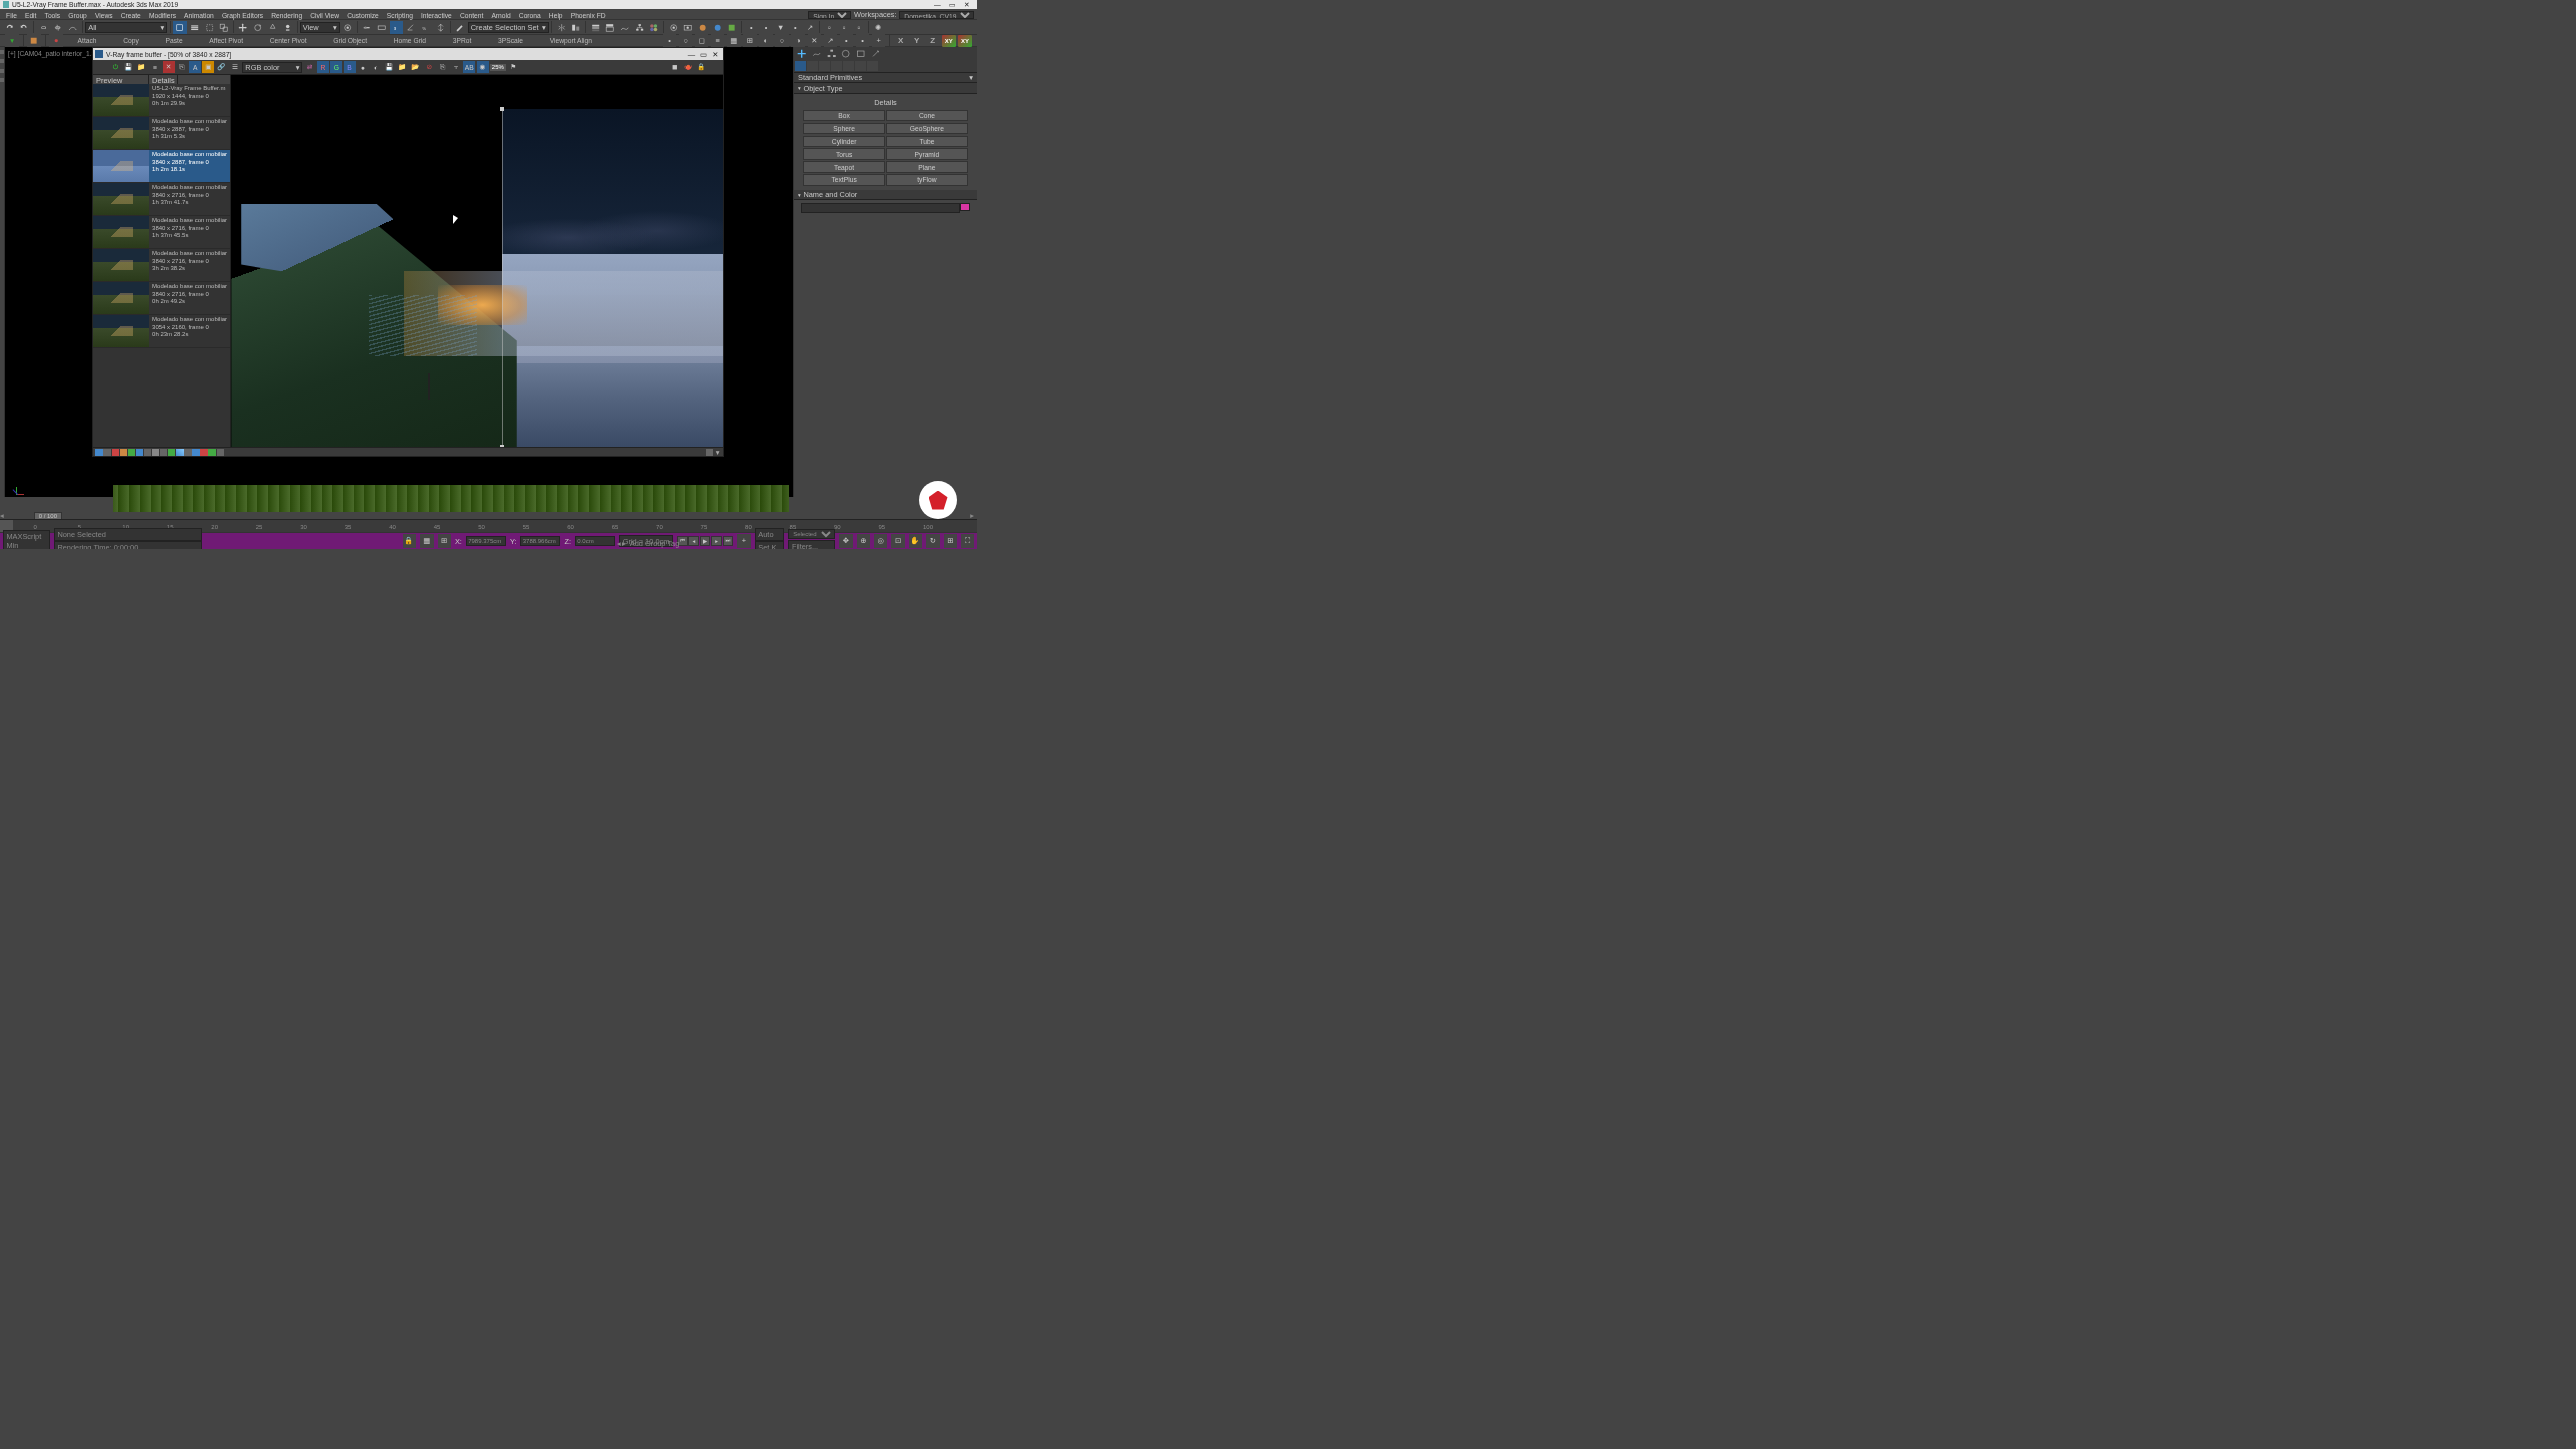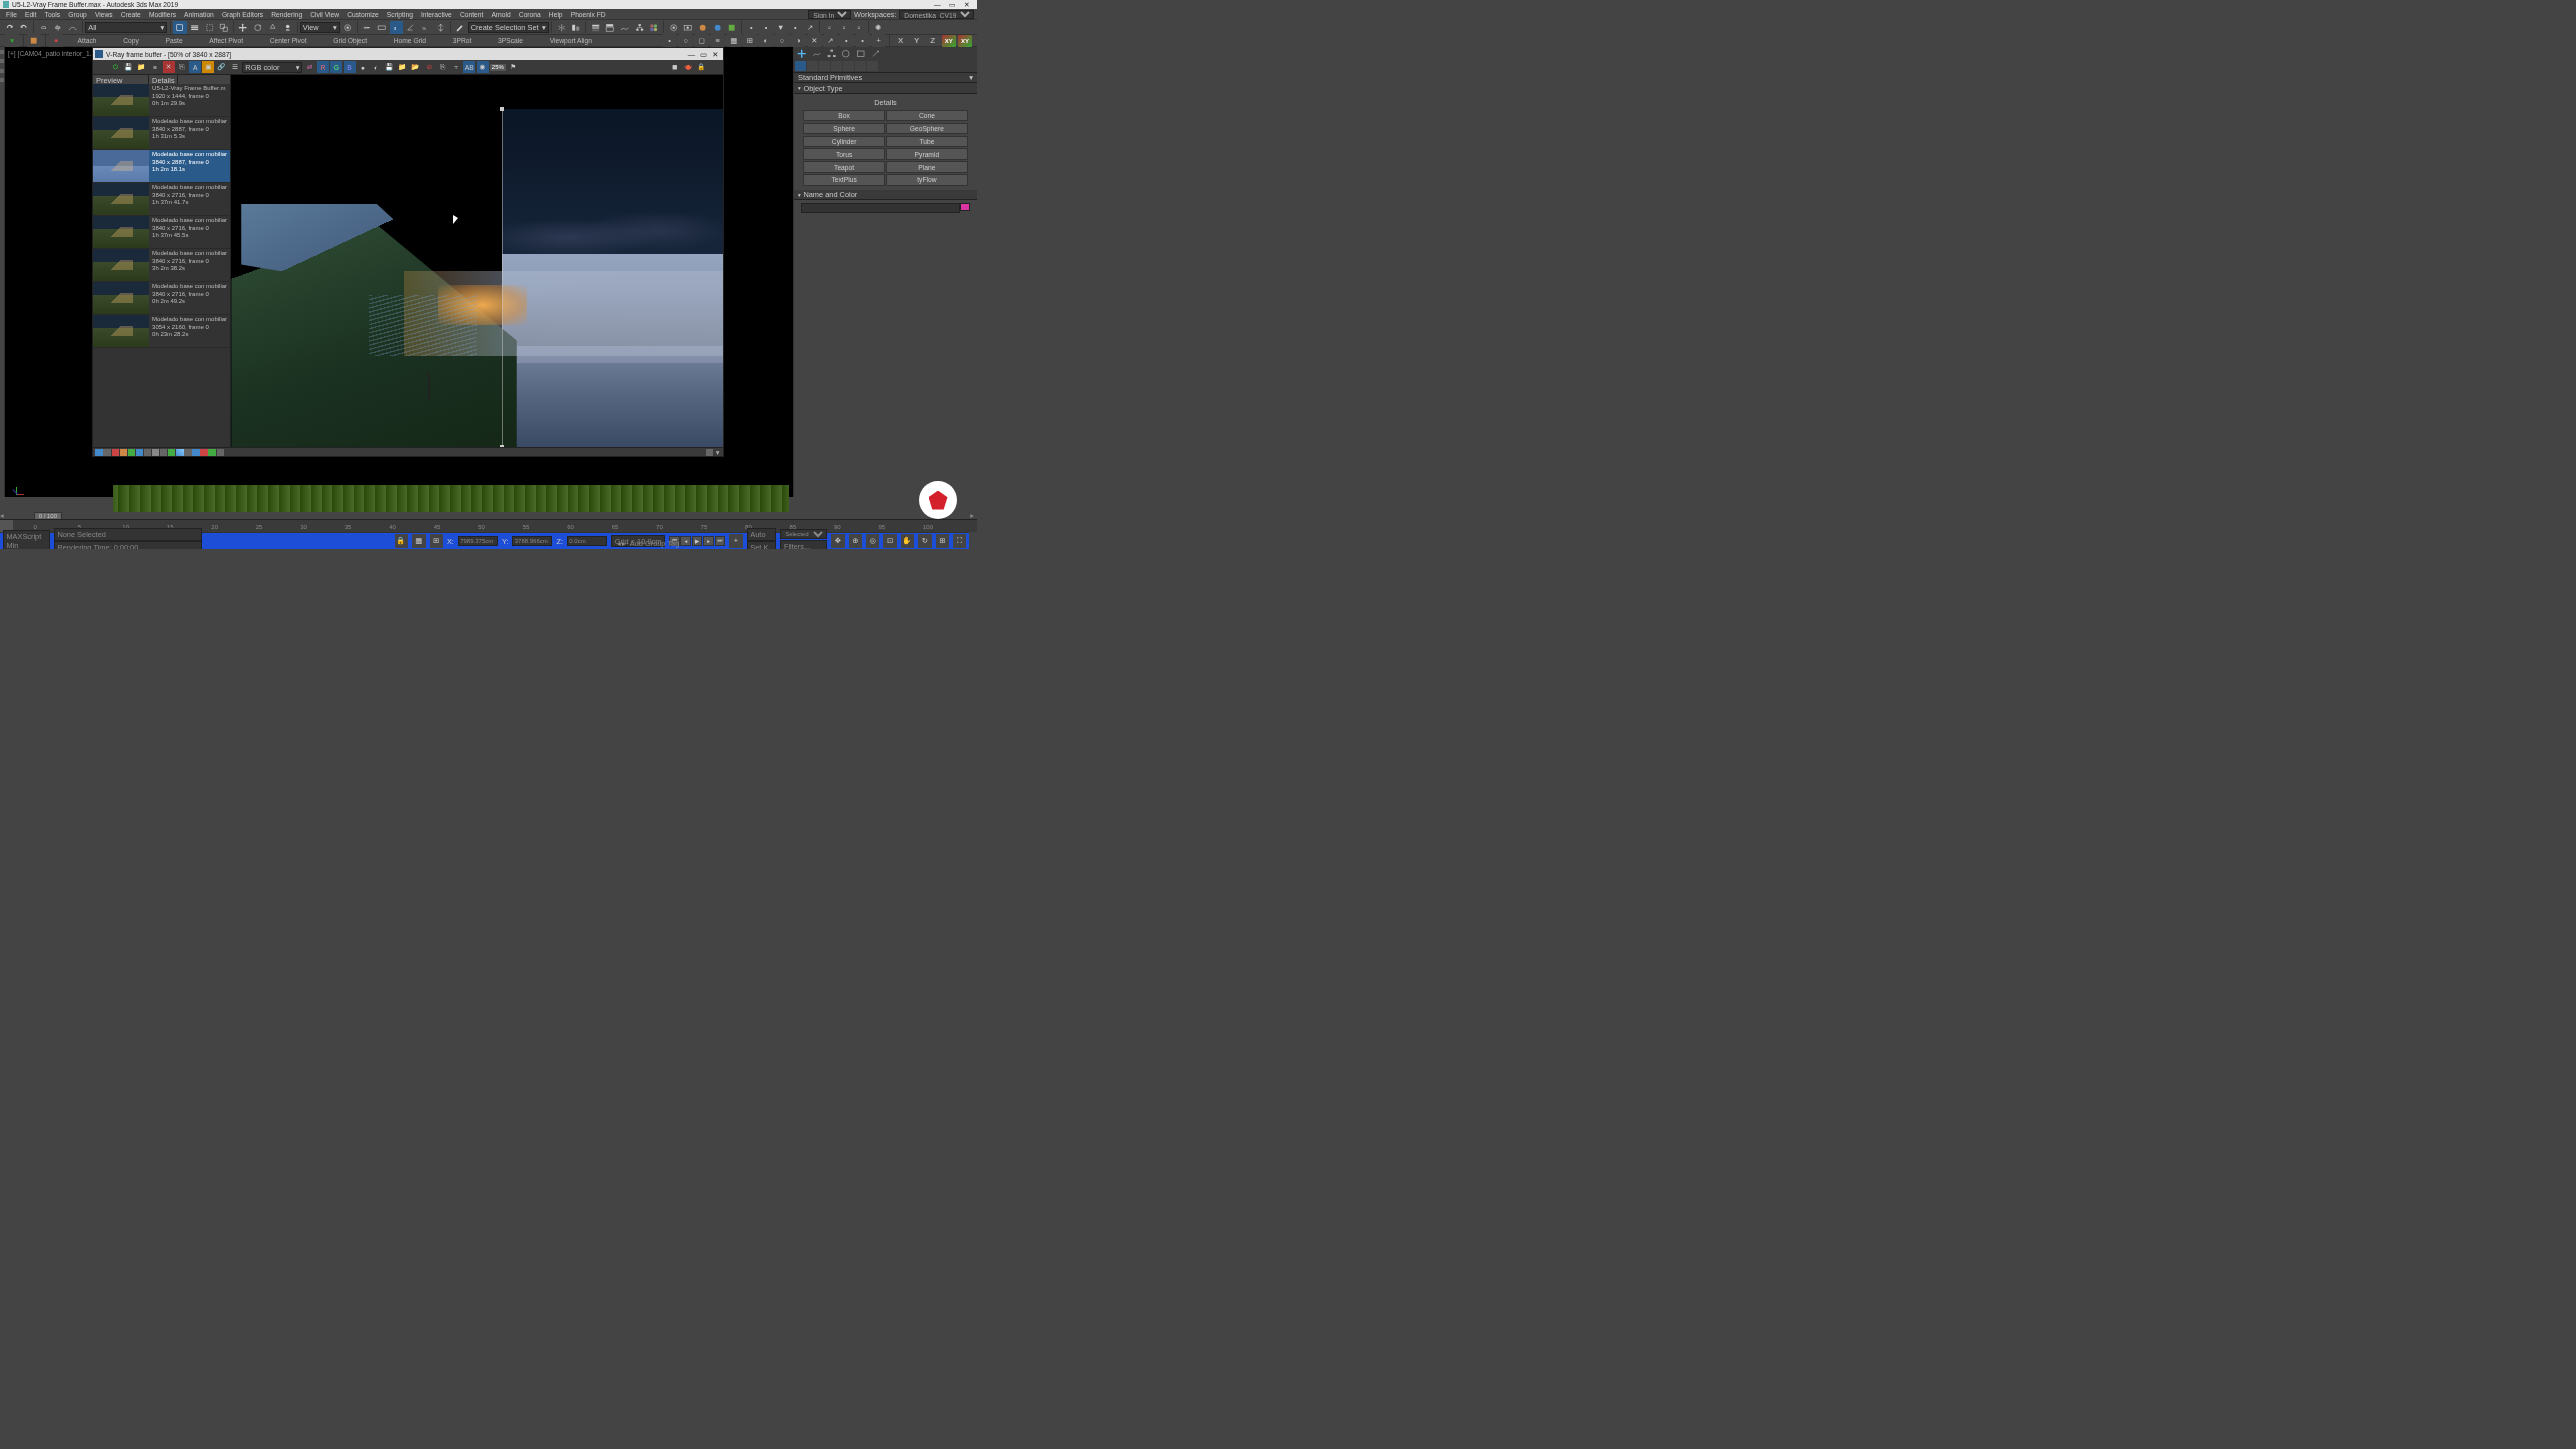--- a/index.html
+++ b/index.html
@@ -1,21 +1,21 @@
 <!DOCTYPE html>
 <html><head>
 <meta charset="utf-8">
 <style>
 *{margin:0;padding:0;box-sizing:border-box;font-family:"Segoe UI",Tahoma,sans-serif;font-size:7.4px;color:#c8c8c8;user-select:none}
 body{background:#444;width:977px;height:549px;overflow:hidden;position:relative}
 .titlebar{height:9.4px;background:#e8e8e8;display:flex;align-items:center;padding:0 2.7px}
 .titlebar .ticon{width:6.7px;height:6.7px;background:#5aa;margin-right:2.7px}
 .titlebar .t{color:#222;font-size:6.7px;flex:1}
 .titlebar .wbtn{width:14.8px;height:8px;display:flex;align-items:center;justify-content:center;color:#222;font-size:6.7px}
-.menubar{height:10px;background:#444;display:flex;align-items:center;padding:0 2.7px;gap:1.3px}
+.menubar{height:10px;background:#444;display:flex;align-items:flex-end;padding:0 2.7px;gap:1.3px}
 .menubar .mi{padding:0 3.4px;color:#ccc;font-size:6.7px;cursor:pointer}
 .menubar .ws{margin-left:auto;display:flex;align-items:center;gap:2.7px}
 .menubar select{background:#333;border:0.7px solid #222;color:#aaa;font-size:6.7px;height:8.7px}
 .toolbar{height:16px;background:#444;border-top:0.7px solid #333;border-bottom:0.7px solid #333;display:flex;align-items:center;padding:0 2.7px;gap:1.3px}
 .tb{width:13.4px;height:13.4px;display:flex;align-items:center;justify-content:center;background:#444;border:0.7px solid transparent}
 .tb.on{background:#2a5a8a}
 .tb svg{width:9.4px;height:9.4px}
 .sep{width:0.7px;height:12px;background:#333;margin:0 1.3px}
 .seldrop{background:#333;border:0.7px solid #222;color:#888;font-size:6.7px;height:10.7px;width:82px;padding:0 2px;display:flex;align-items:center}
 .toolbar2{height:12px;background:#444;border-bottom:0.7px solid #333;display:flex;align-items:center;padding:0 5.4px;gap:2.7px}
@@ -82,21 +82,21 @@
 .autogrid{text-align:center;color:#888;font-size:6.7px;padding:1.3px}
 .objgrid{display:grid;grid-template-columns:1fr 1fr;gap:1.3px;padding:1.3px 6.7px}
 .objbtn{background:#555;border:0.7px solid #333;color:#ccc;font-size:6.7px;text-align:center;padding:1.3px;cursor:pointer}
 .colorsw{width:10.7px;height:8px;background:#d936a3;border:0.7px solid #222;margin-left:auto}
 .greenstrip{position:absolute;bottom:37px;left:113px;width:676px;height:27px;background:repeating-linear-gradient(90deg,#3a5a1a 0,#4a6a2a 5.4px,#2a4a0a 5.4px,#3a5a1a 10.7px),linear-gradient(180deg,#4a6a2a,#2a4a0a)}
 .timeslider{position:absolute;bottom:30px;left:0;right:0;height:6.7px;background:#444;display:flex;align-items:center}
 .timeslider .handle{background:#666;border:0.7px solid #333;padding:0 4px;font-size:6px;margin-left:27px}
 .timeline{position:absolute;bottom:17px;left:0;right:0;height:13.4px;background:#3a3a3a;border-top:0.7px solid #222;display:flex;align-items:flex-start}
 .timeline .ticks{flex:1;position:relative;height:100%;margin-left:20px;margin-right:54px}
 .timeline .tick{position:absolute;top:4px;font-size:6px;color:#888}
-.status{position:absolute;bottom:0;left:0;right:8px;height:17px;background:#1d4ed8;border-top:0.7px solid #333;display:flex;align-items:center;padding:0 2.7px;gap:4px;font-size:6px}
+.status{position:absolute;bottom:0;left:0;right:0;height:17px;background:#701a75;border-top:0.7px solid #333;display:flex;align-items:center;padding:0 2.7px;gap:4px;font-size:6px}
 .status .box{background:#333;border:0.7px solid #222;padding:0.7px 2.7px;color:#888}
 .status input{background:#333;border:0.7px solid #222;color:#888;font-size:6px;width:40px;padding:0.7px 1.3px}
 .playbtns{display:flex;gap:0.7px}
 .playbtns .b{width:10.7px;height:9.4px;background:#555;border:0.7px solid #333;display:flex;align-items:center;justify-content:center;font-size:5.4px}
 .viewaxis{position:absolute;bottom:2.7px;left:2.7px;width:16px;height:16px}
 .viewaxis .x{position:absolute;bottom:0;left:8px;width:8px;height:0.7px;background:#a33}
 .viewaxis .y{position:absolute;bottom:0;left:8px;width:0.7px;height:8px;background:#3a3}
 .viewaxis .z{position:absolute;bottom:0;left:2.7px;width:6.7px;height:0.7px;background:#33a;transform:rotate(45deg);transform-origin:right}
 .logo{position:absolute;bottom:30px;right:20px;width:38px;height:38px;border-radius:50%;background:#fff;display:flex;align-items:center;justify-content:center}
 .logo .f{width:19px;height:19px;background:#d4202a;clip-path:polygon(50% 0,100% 35%,80% 100%,20% 100%,0 35%)}

